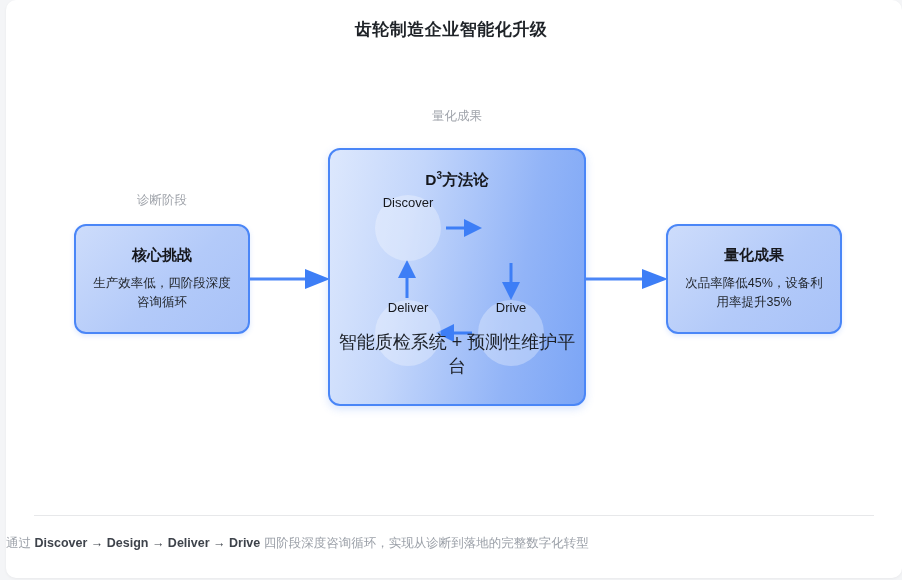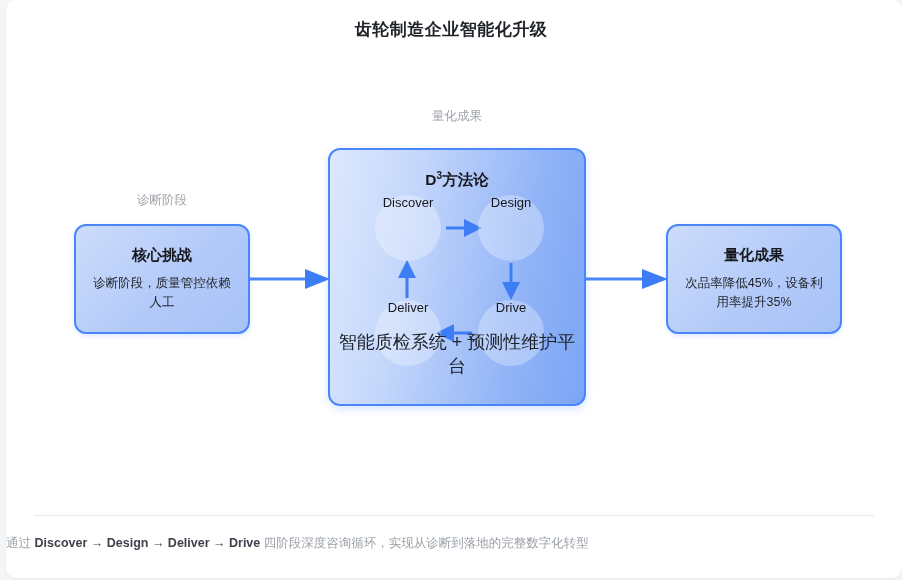--- a/index.html
+++ b/index.html
@@ -127,21 +127,21 @@
 
 <div id="card">
 
   <div id="title">齿轮制造企业智能化升级</div>
 
   <div class="stage-label" id="label-left">诊断阶段</div>
   <div class="stage-label" id="label-center">量化成果</div>
 
   <div class="side-box" id="box-left">
     <div class="side-title">核心挑战</div>
-    <div class="side-desc">诊断阶段，质量管控依赖人工</div>
+    <div class="side-desc">生产效率低，四阶段深度咨询循环</div>
   </div>
 
   <div class="connector" id="conn-left">
     <svg width="80" height="34" viewBox="0 0 80 34">
       <line x1="0" y1="17" x2="60" y2="17" stroke="#4a86f7" stroke-width="3"></line>
       <polygon points="55,7 80,17 55,27" fill="#3d7ef6"></polygon>
     </svg>
   </div>
 
   <div id="box-center">
@@ -165,23 +165,20 @@
       </g>
 
       <g>
         <line x1="77" y1="148" x2="77" y2="124" stroke="#3d7ef6" stroke-width="3"></line>
         <polygon points="68,128 77,110 86,128" fill="#3d7ef6"></polygon>
       </g>
     </svg>
 
     <div class="cycle-node" id="node-discover">
       <span>Discover</span>
-    </div>
-    <div class="cycle-node" id="node-design">
-      <span>Design</span>
     </div>
     <div class="cycle-node" id="node-drive">
       <span>Drive</span>
     </div>
     <div class="cycle-node" id="node-deliver">
       <span>Deliver</span>
     </div>
 
     <div id="center-footer">智能质检系统 + 预测性维护平台</div>
   </div>

